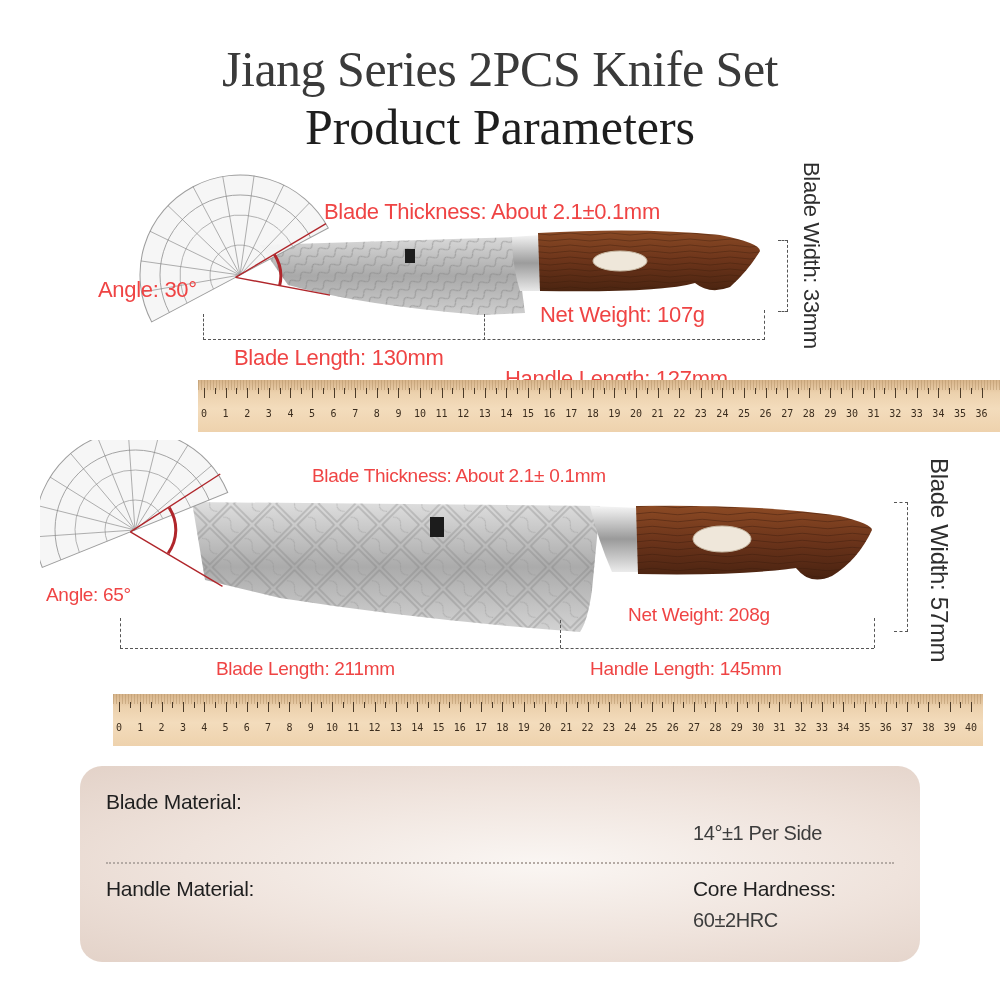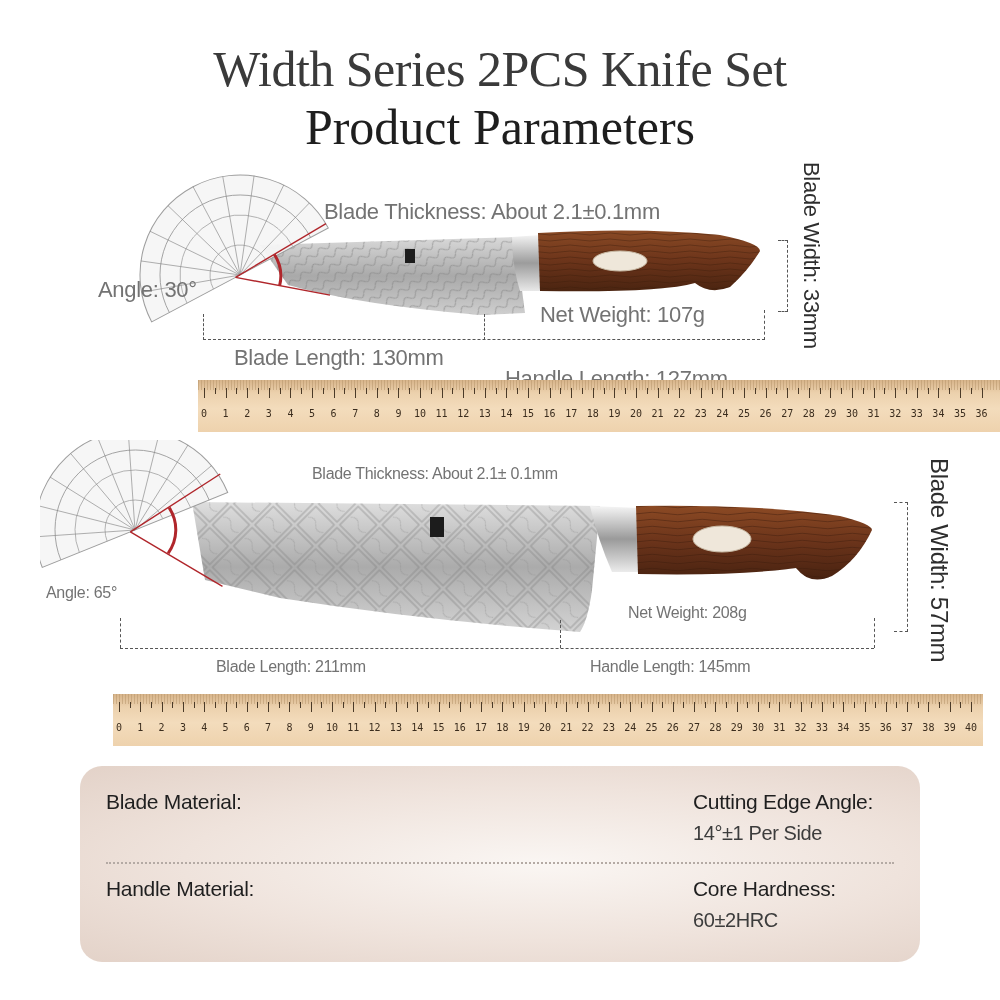--- a/index.html
+++ b/index.html
@@ -3,22 +3,22 @@
 <meta charset="utf-8">
 <style>
   * { margin:0; padding:0; box-sizing:border-box; }
   html, body { width:1000px; height:1000px; background:#ffffff; overflow:hidden; }
   body { position:relative; font-family:"Liberation Sans", sans-serif; color:#333; }
 
   .title { position:absolute; left:0; width:1000px; text-align:center; font-family:"Liberation Serif", serif; color:#3a3a3a; }
   .title.l1 { top:40px; font-size:50px; letter-spacing:-0.5px; }
   .title.l2 { top:98px; font-size:50px; color:#1e1e1e; }
 
-  .label { position:absolute; font-family:"Liberation Sans", sans-serif; font-size:22px; color:#737373; white-space:nowrap; letter-spacing:-0.3px; }
-  .label.big { font-size:16px; }
+  .label { position:absolute; font-family:"Liberation Sans", sans-serif; font-size:22px; color:#ef4444; white-space:nowrap; letter-spacing:-0.3px; }
+  .label.big { font-size:19px; }
   .vlabel { position:absolute; font-size:22px; color:#2e2e2e; writing-mode:vertical-rl; white-space:nowrap; letter-spacing:-0.3px; }
 
   .dash-h { position:absolute; border-top:1.5px dashed #555; height:0; }
   .dash-v { position:absolute; border-left:1.5px dashed #555; width:0; }
 
   .ruler { position:absolute; background:linear-gradient(180deg,#d7b48a 0%,#ecd1ad 25%,#f3dcbc 55%,#eed2ad 100%); overflow:hidden; }
   .ruler .hatch { position:absolute; left:0; right:0; top:0; height:10px; background:repeating-linear-gradient(90deg,#b8976d 0 1px,transparent 1px 3px); opacity:0.55; }
   .ruler .ticks { position:absolute; left:0; right:0; top:8px; height:0; }
   .ruler .tick { position:absolute; top:0; width:1px; background:#4a3a28; }
   .ruler .num { position:absolute; top:20px; font-family:"DejaVu Sans Mono", monospace; font-size:10px; color:#3b2d1e; transform:translateX(-50%); }
@@ -27,21 +27,21 @@
 
   .spec-panel { position:absolute; left:80px; top:766px; width:840px; height:196px; border-radius:22px;
     background:radial-gradient(ellipse at 55% 50%, #faf6f3 0%, #efe3dc 55%, #e3d2c8 100%); }
   .spec-head { position:absolute; font-size:21px; color:#1f1f1f; letter-spacing:-0.3px; }
   .spec-val { position:absolute; font-size:20px; color:#3c3c3c; letter-spacing:-0.4px; white-space:nowrap; }
   .spec-divider { position:absolute; left:26px; right:26px; top:96px; border-top:2px dotted #b4aaa4; }
 </style>
 </head>
 <body>
 
-<div class="title l1">Width Series 2PCS Knife Set</div>
+<div class="title l1">Jiang Series 2PCS Knife Set</div>
 <div class="title l2">Product Parameters</div>
 
 <svg class="knife" style="left:120px;top:165px;" width="660" height="160" viewBox="0 0 660 160">
   <defs>
     <linearGradient id="dam1" x1="0" y1="0" x2="0" y2="1">
       <stop offset="0" stop-color="#d9d9d9"></stop>
         <stop offset="0.5" stop-color="#a9a9a9"></stop>
         <stop offset="1" stop-color="#cfcfcf"></stop>
     </linearGradient>
     <pattern id="wave1" width="14" height="10" patternUnits="userSpaceOnUse" patternTransform="rotate(-35)">
@@ -423,19 +423,18 @@
       <div class="tick" style="left: 836.7px; height: 10px;"></div>
       <div class="num" style="left: 836.7px;">39</div>
       <div class="tick" style="left: 847.35px; height: 6px;"></div>
       <div class="tick" style="left: 858px; height: 10px;"></div>
       <div class="num" style="left: 858px;">40</div>
     </div>
 </div>
 
 <div class="spec-panel">
   <div class="spec-head" style="left:26px;top:24px;">Blade Material:</div>
-  <div class="spec-head" style="left:613px;top:24px;">Cutting Edge Angle:</div>
   <div class="spec-val" style="left:613px;top:56px;">14°±1 Per Side</div>
   <div class="spec-divider"></div>
   <div class="spec-head" style="left:26px;top:111px;">Handle Material:</div>
   <div class="spec-head" style="left:613px;top:111px;">Core Hardness:</div>
   <div class="spec-val" style="left:613px;top:143px;">60±2HRC</div>
 </div>
 
 </body></html>

